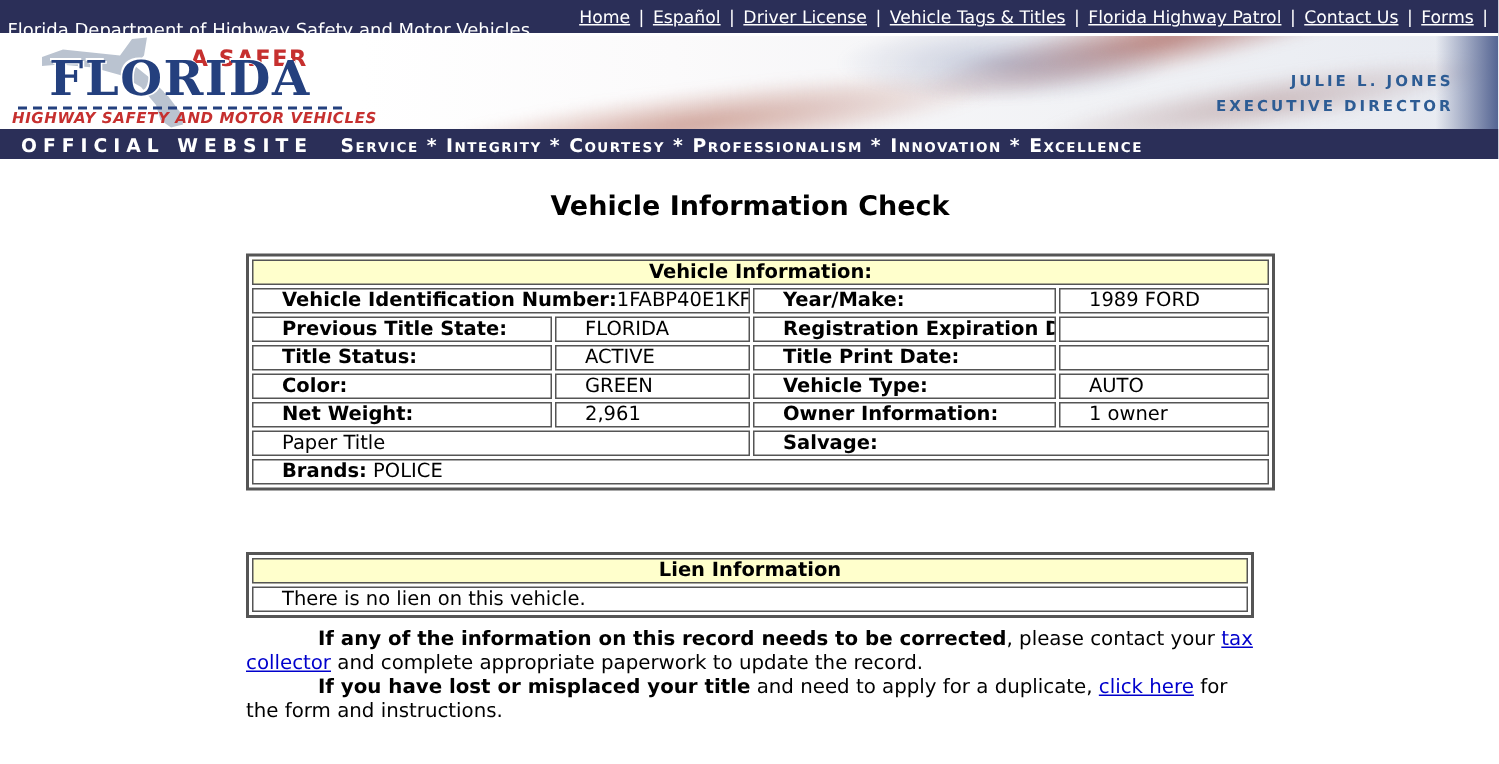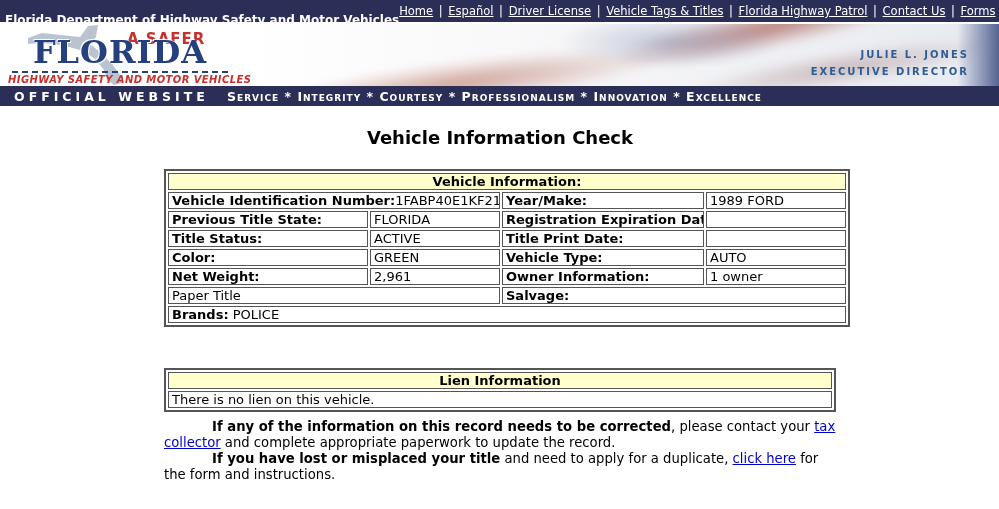--- a/index.html
+++ b/index.html
@@ -12,21 +12,21 @@
     overflow: hidden;
   }
 
   
   .top-bar {
     height: 24px; background:#2b2f58; color:#fff;
     display:flex; align-items:center; justify-content:space-between;
     padding: 0 5px; font-size: 12px;
     border-bottom: 2px solid #ffffff;
   }
-  .top-bar .dept-title { font-weight:bold; white-space:nowrap;margin-top:17px; }
+  .top-bar .dept-title { font-weight:normal; white-space:nowrap;margin-top:17px; }
   .top-nav { white-space:nowrap; font-size:11.5px; }
   .top-nav a { color:#fff; text-decoration:underline; }
   .top-nav .sep { color:#fff; text-decoration:none; padding:0 2px; }
 
   
   .flag-strip {
     position:relative; height:62px; overflow:hidden;
     background: linear-gradient(to right,#ffffff 0%,#ffffff 24%,#fbfafb 45%,#f1f2f5 72%,#e7eaf1 100%);
   }
   .stripe { position:absolute; border-radius:50%; filter: blur(4px); }
@@ -70,21 +70,21 @@
     letter-spacing:4px; white-space:nowrap; }
   .motto { position:absolute; left:227px; top:3px; font-size:12.5px; font-weight:bold;
     font-variant:small-caps; letter-spacing:1px; white-space:nowrap; }
 
   
   .content { margin-left:164px; width:672px; }
   .page-title { text-align:center; font-size:18px; font-weight:bold; margin:21px 0 21px 0; }
 
   table.box { border-collapse:separate; border-spacing:2px; border:2px solid #555;
     width:672px; table-layout:fixed; background:#fff; }
-  table.box td { border:1px solid #555; font-size:13px; padding:0px 3px; height:14px;
+  table.box td { border:1px solid #555; font-size:13px; padding:0px 19px; height:14px;
     overflow:hidden; white-space:nowrap; vertical-align:middle; }
   td.hdr-cell { background:#ffffcc; text-align:center; font-weight:bold; height:16px; }
   td.lbl { font-weight:bold; border-right:none; }
   td.val { border-left:none; }
   td.val.boxed { border-left:1px solid #555; }
   td.merged b, td.brands b { font-weight:bold; }
   td.brands { height:20px; }
   td.lien-msg { font-size:11.5px; height:13px; }
 
   .lien-wrap { margin-top:41px; }

